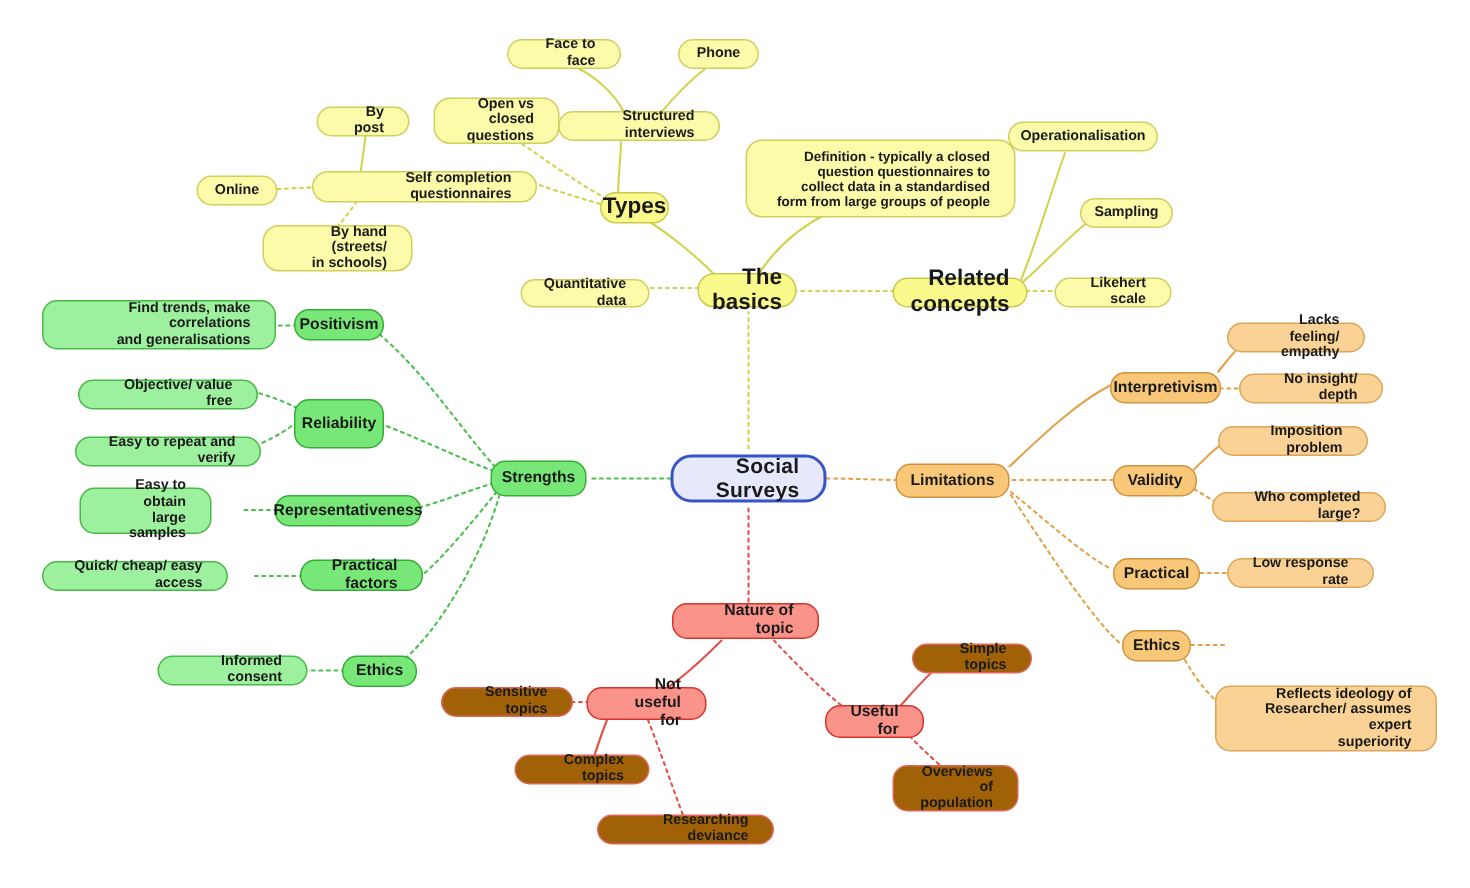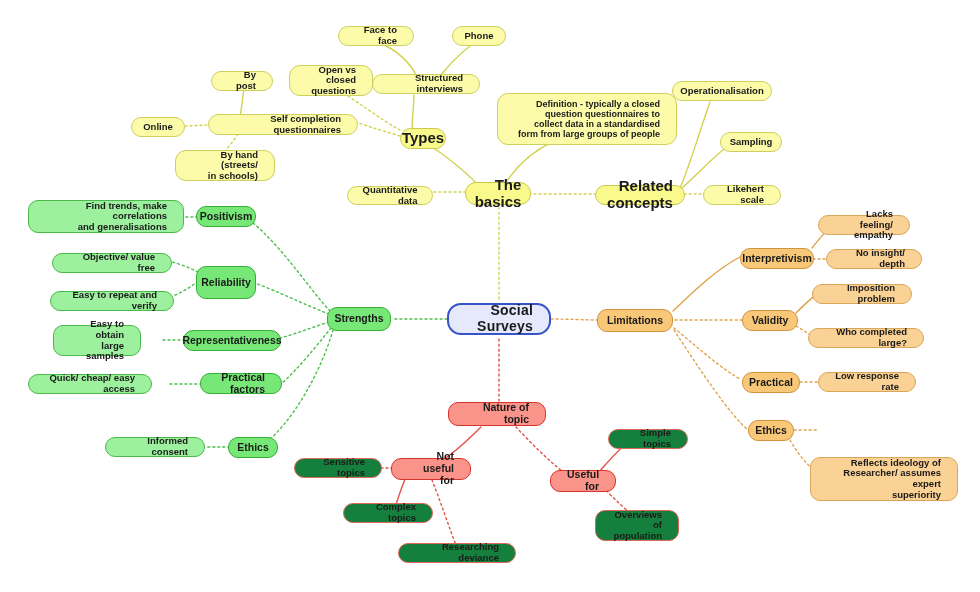--- a/index.html
+++ b/index.html
@@ -74,21 +74,21 @@
     border-radius: 10px;
     font-size: 9.5px;
   }
   .n-orange-branch {
     background: #f8c878;
     border-color: #d09340;
     border-radius: 10px;
     font-size: 10.5px;
   }
   .n-pink {
-    background: #15803d;
+    background: #a16207;
     border-color: #e0665c;
     border-radius: 10px;
     font-size: 9.5px;
   }
   .n-pink-branch {
     background: #fa938a;
     border-color: #d9342a;
     border-radius: 10px;
     font-size: 10.5px;
   }

